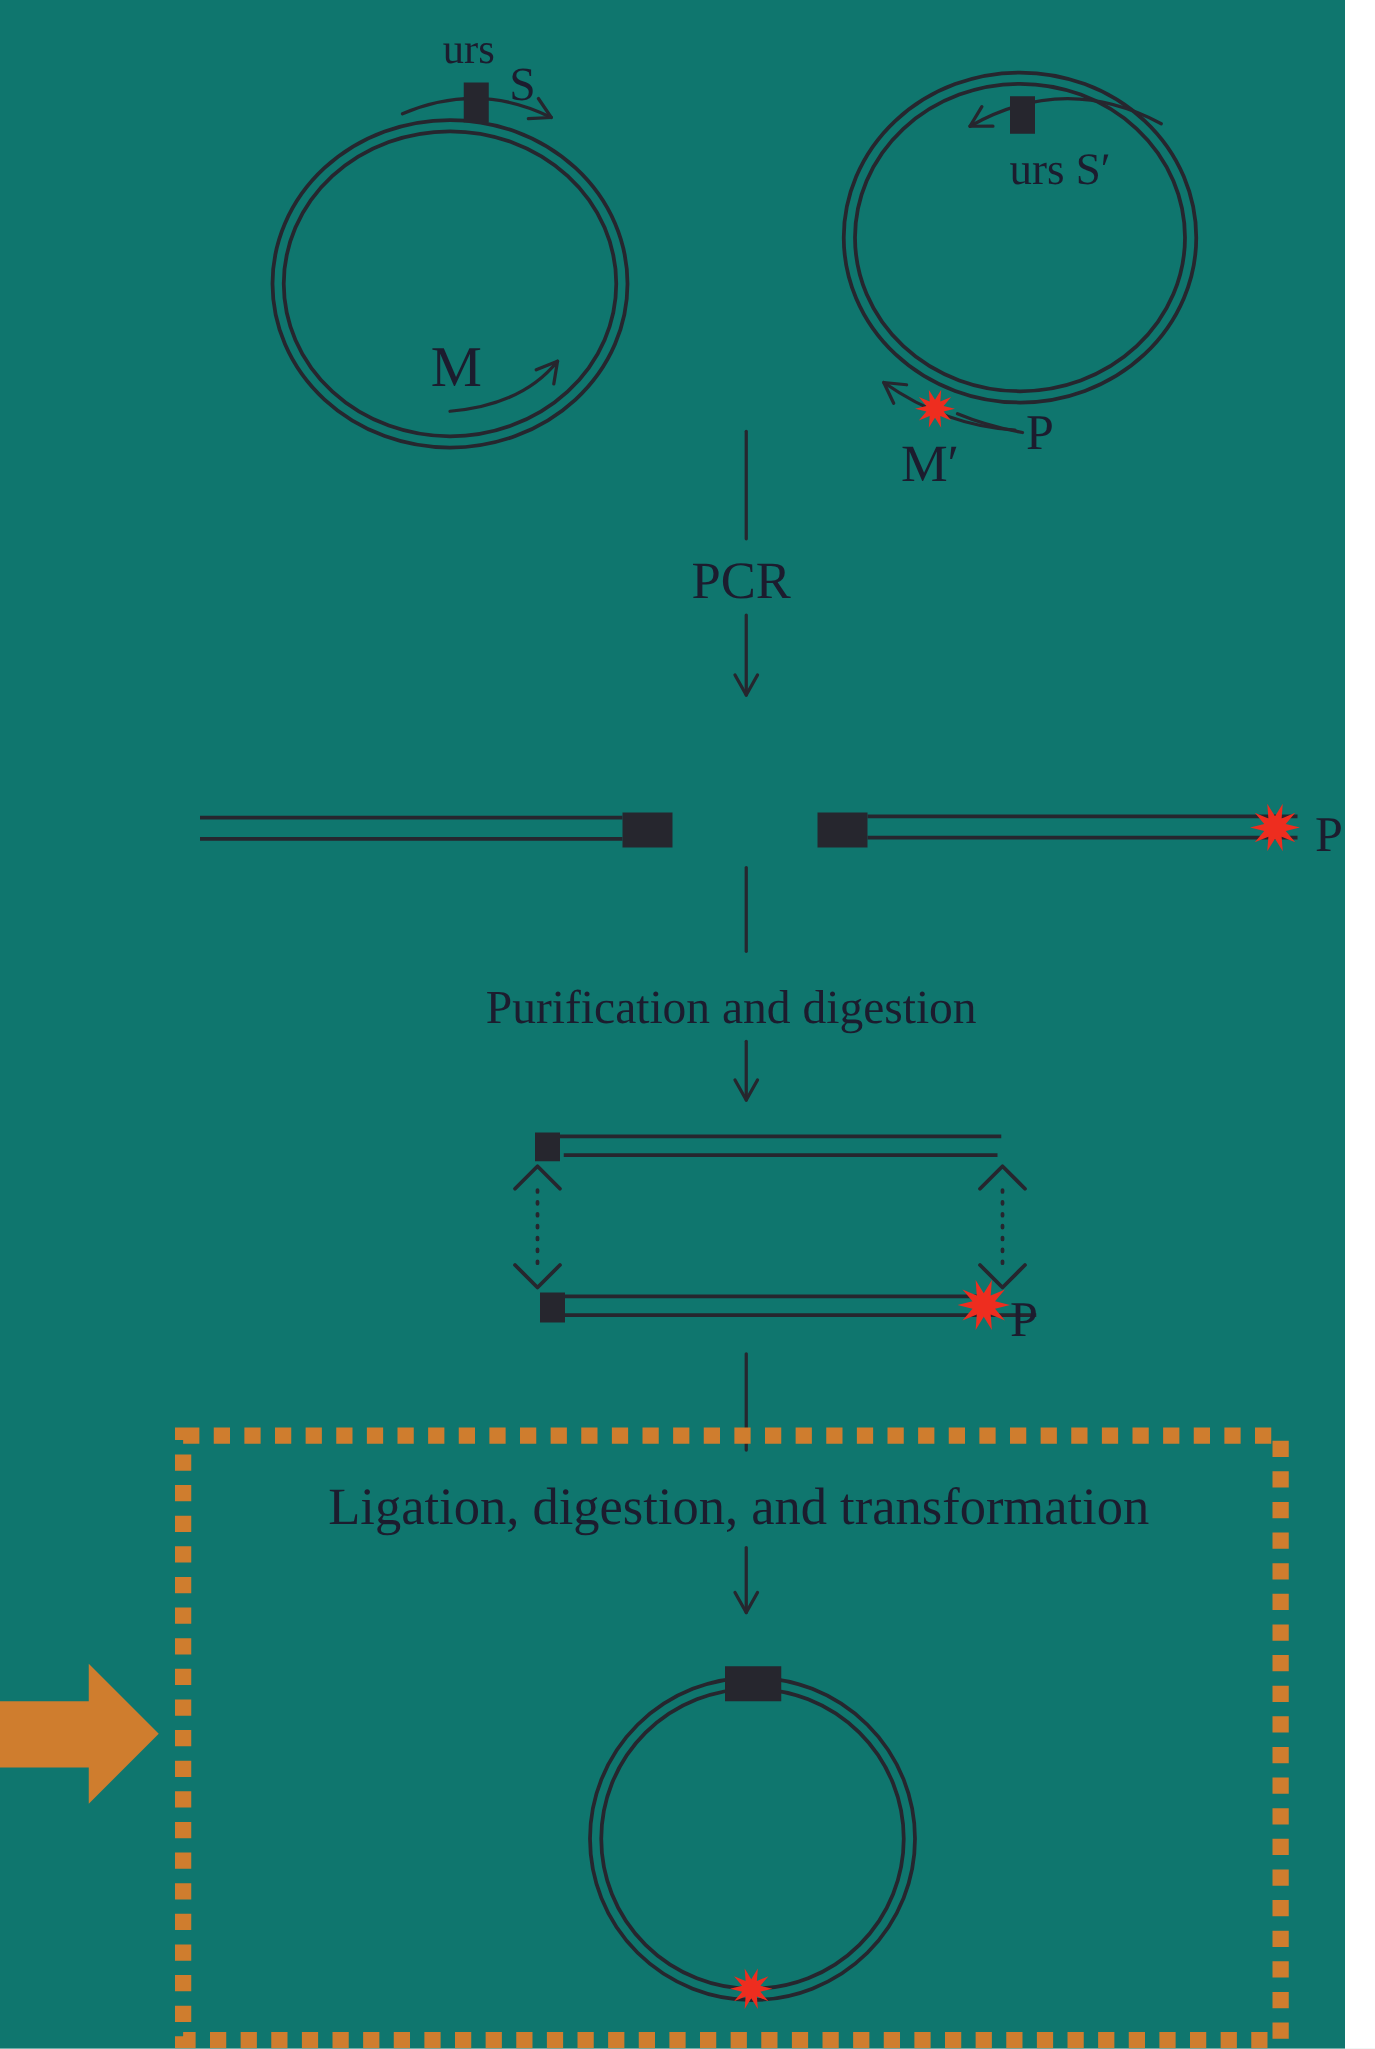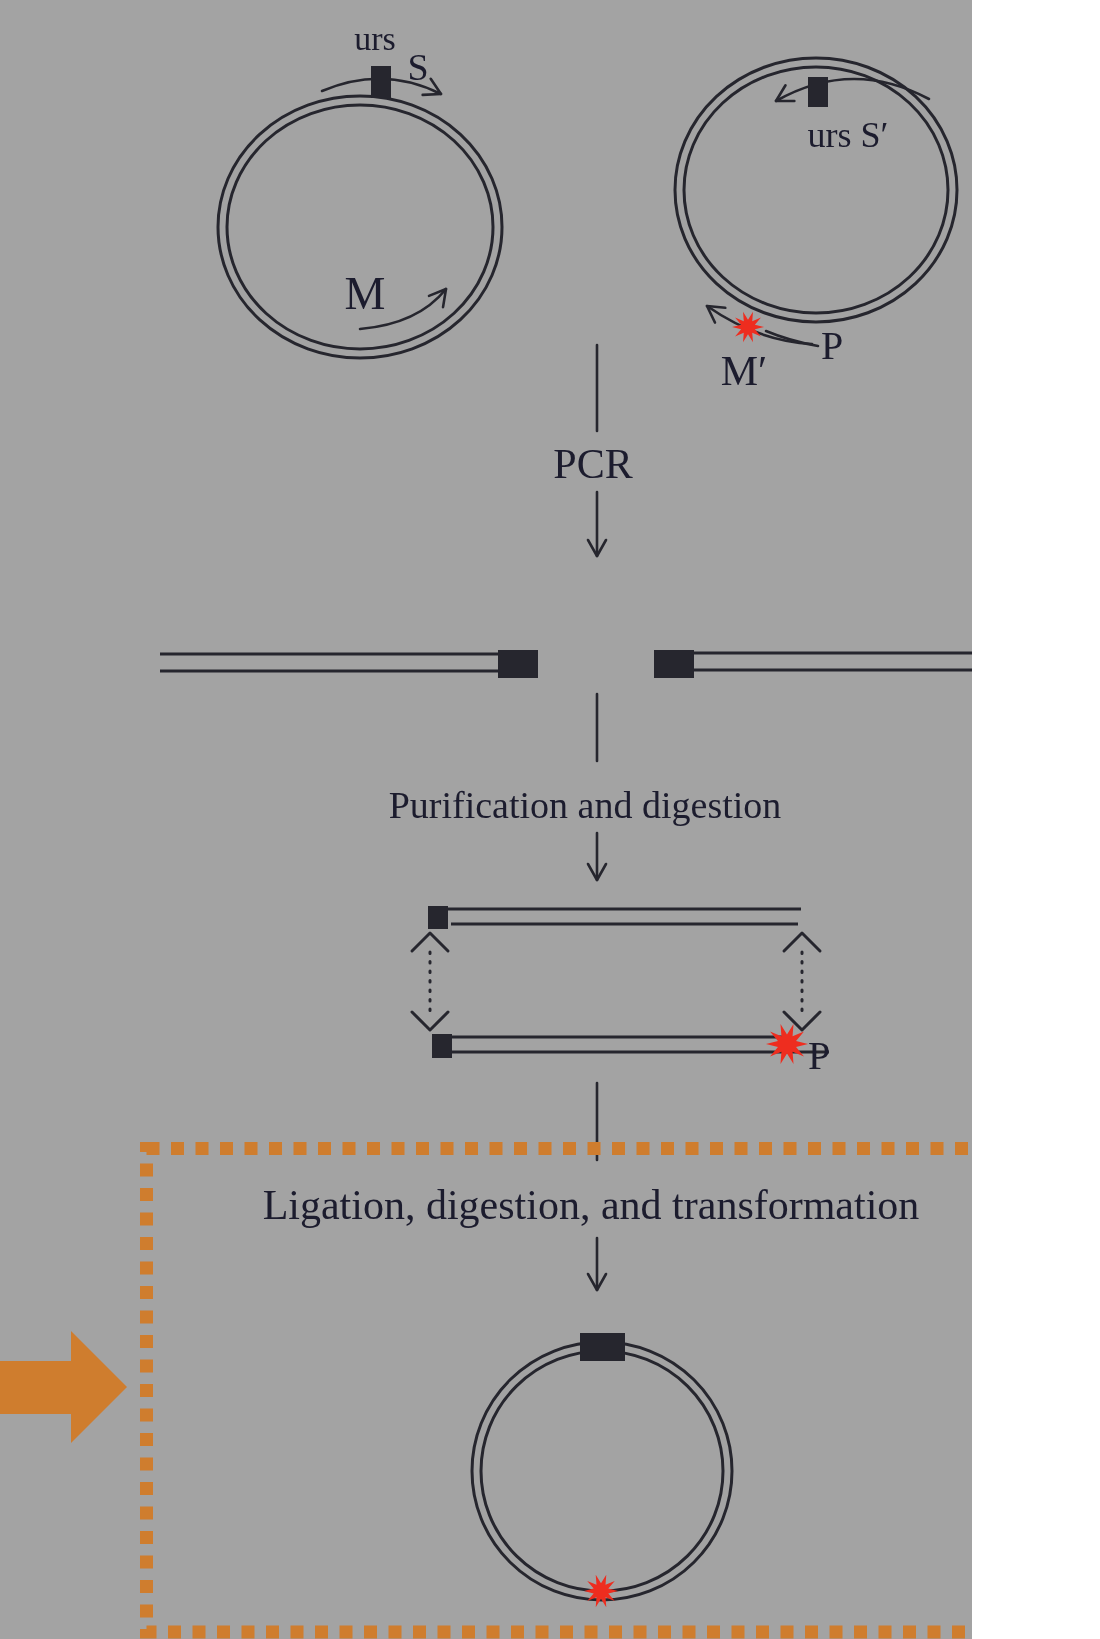--- a/index.html
+++ b/index.html
@@ -1,20 +1,20 @@
 <!DOCTYPE html>
 <html style="--ink: #26262e; --text: #1c1c2e; --accent-orange: #cf7d2e; --phosphate-red: #ee2d1f;"><head>
 <meta charset="utf-8">
 <style>
   html, body { margin: 0; padding: 0; background: #ffffff; }
   .canvas {
     position: relative;
-    width: 972px;
+    width: 1076px;
     height: 1639px;
-    background: #a3a3a3;
+    background: #0f766e;
     overflow: hidden;
     font-family: "Liberation Serif", "DejaVu Serif", serif;
   }
   svg { display: block; }
   marker { overflow: visible; }
 
   .ring    { fill: none; stroke: var(--ink); stroke-width: 3; }
   .strand  { fill: none; stroke: var(--ink); stroke-width: 3; stroke-linecap: butt; }
   .arrow   { fill: none; stroke: var(--ink); stroke-width: 2.6; stroke-linecap: round; }
   .dotted  { fill: none; stroke: var(--ink); stroke-width: 3; stroke-linecap: round;

